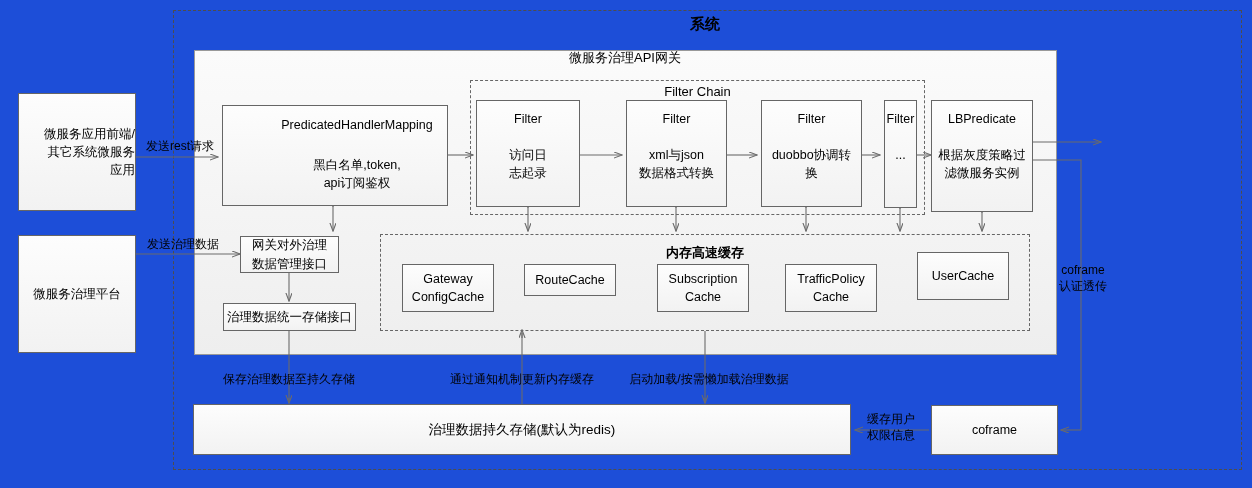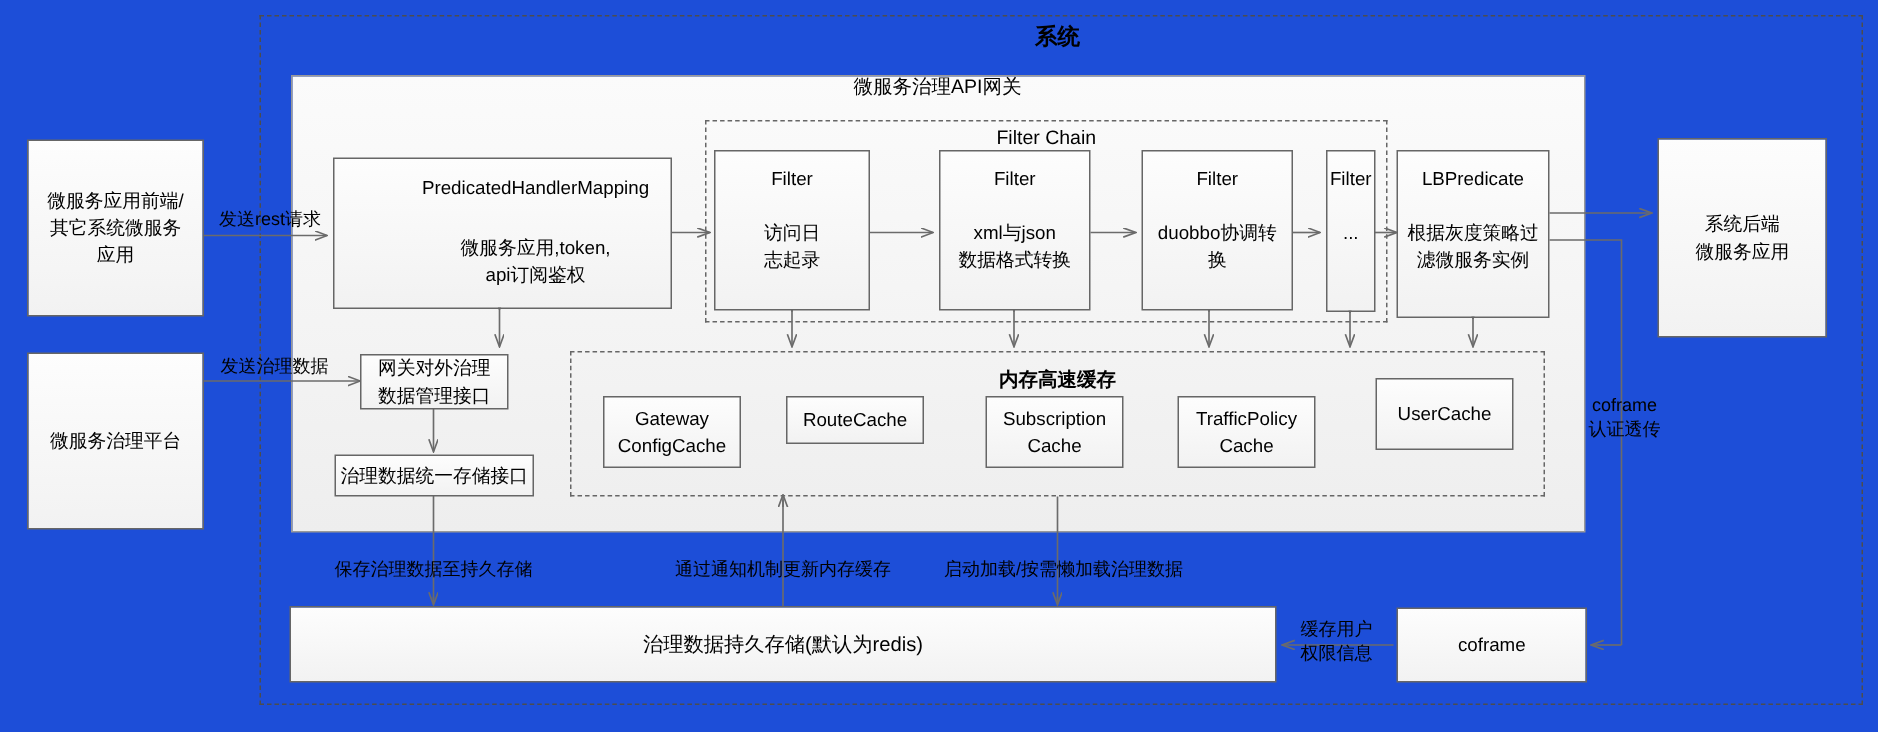--- a/index.html
+++ b/index.html
@@ -150,42 +150,38 @@
 
     <polyline points="522,404 522,333"></polyline>
     <line x1="522" y1="338" x2="522" y2="330" marker-end="url(#ah)"></line>
 
     <polyline points="705,331 705,401"></polyline>
     <line x1="705" y1="398" x2="705" y2="403" marker-end="url(#ah)"></line>
 
     <line x1="929" y1="430" x2="855" y2="430" marker-end="url(#ah)"></line>
   </svg>
 
-  <div class="box" style="left:18px;top:93px;width:118px;height:118px;">
+  <div class="box" style="left:18px;top:93px;width:118px;height:118px;align-items:flex-end;">
     <div class="sub">微服务应用前端/</div>
     <div class="sub">其它系统微服务</div>
     <div class="sub">应用</div>
   </div>
 
   <div class="box" style="left:18px;top:235px;width:118px;height:118px;">
     <div class="sub">微服务治理平台</div>
   </div>
 
-  <div class="box" style="left:1105px;top:92px;width:113px;height:133px;">
-    <div class="sub">系统后端</div>
-    <div class="sub">微服务应用</div>
-  </div>
 
   <div class="box" style="left:931px;top:405px;width:127px;height:50px;">
     <div class="sub">coframe</div>
   </div>
 
   <div class="box" style="left:222px;top:105px;width:226px;height:101px;justify-content:flex-start;padding-top:10px;padding-left:44px;">
     <div class="ttl">PredicatedHandlerMapping</div>
-    <div class="sub" style="margin-top:22px;">微服务应用,token,</div>
+    <div class="sub" style="margin-top:22px;">黑白名单,token,</div>
     <div class="sub">api订阅鉴权</div>
   </div>
 
   <div class="box" style="left:476px;top:100px;width:104px;height:107px;justify-content:flex-start;padding-top:9px;">
     <div class="ttl">Filter</div>
     <div class="sub" style="margin-top:18px;">访问日</div>
     <div class="sub">志起录</div>
   </div>
 
   <div class="box" style="left:626px;top:100px;width:101px;height:107px;justify-content:flex-start;padding-top:9px;">

